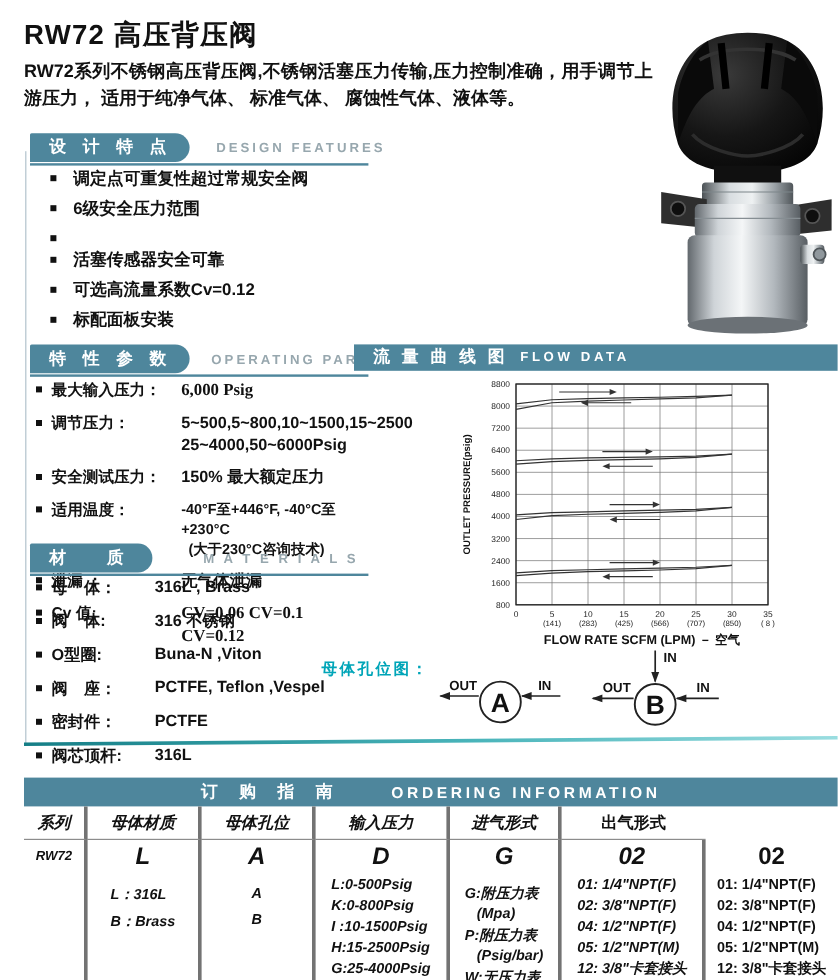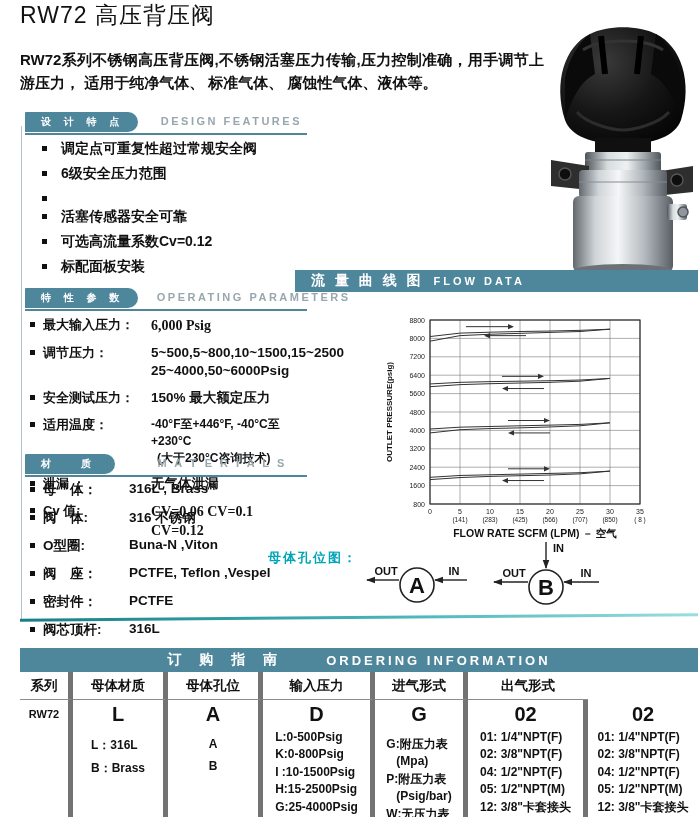--- a/index.html
+++ b/index.html
@@ -1,57 +1,57 @@
 <!DOCTYPE html>
 <html><head>
 <meta charset="utf-8">
 <style>
   html,body{margin:0;padding:0;}
   body{width:700px;height:817px;background:#fff;position:relative;overflow:hidden;
        font-family:"Liberation Sans","DejaVu Sans",sans-serif;color:#111;}
   .abs{position:absolute;}
   
-  .page-title{left:20px;top:0;font-size:23px;font-weight:normal;letter-spacing:1px;}
+  .page-title{left:20px;top:14px;font-size:23px;font-weight:bold;letter-spacing:1px;}
   .page-desc{left:20px;top:48px;width:524px;font-size:15px;font-weight:bold;line-height:1.55;text-align:justify;}
   
-  .sec-tab{background:#4e869c;color:#fff;font-weight:bold;font-size:10px;letter-spacing:5px;
+  .sec-tab{background:#4e869c;color:#fff;font-weight:bold;font-size:14px;letter-spacing:5px;
            padding:3px 14px 3px 16px;border-radius:2px 18px 18px 0;display:inline-block;white-space:nowrap;}
   .sec-en{color:#97a7ae;font-size:11px;font-weight:bold;letter-spacing:2.5px;white-space:nowrap;}
   .sec-line{height:2px;background:#4e869c;}
   .vline{width:1px;background:#b2c3cd;}
   
   .sq{width:5px;height:5px;background:#111;display:inline-block;flex:0 0 5px;margin-top:6px;}
   .blist{left:42px;top:140px;}
   .blist .brow{display:flex;gap:14px;margin-bottom:7px;font-size:14px;font-weight:bold;}
   .prow{display:flex;gap:8px;margin-bottom:8px;}
   .plabel{font-size:13px;font-weight:bold;width:100px;flex:0 0 100px;}
   .pval{font-size:13.5px;font-weight:bold;line-height:1.4;}
   .serif{font-family:"Liberation Serif","DejaVu Serif",serif;font-size:14px;}
   .mrow{display:flex;gap:8px;margin-bottom:10px;}
   .mlabel{font-size:13.5px;font-weight:bold;width:78px;flex:0 0 78px;white-space:pre;}
   .mval{font-size:13.5px;font-weight:bold;text-align:right;}
   
-  .flow-bar{left:295px;top:270px;width:403px;height:22px;background:#4e869c;color:#fff;
+  .flow-bar{left:295px;top:287px;width:403px;height:22px;background:#4e869c;color:#fff;
             display:flex;align-items:center;gap:10px;padding-left:16px;box-sizing:border-box;}
   .flow-bar .zh{font-weight:bold;font-size:14px;letter-spacing:3px;}
   .flow-bar .en{font-weight:bold;font-size:11px;letter-spacing:3px;}
   
   .hole-label{left:268px;top:549px;color:#00a5b8;font-weight:bold;font-size:13px;letter-spacing:2px;}
   
   .swoosh{left:20px;top:616px;width:678px;height:3px;
           background:linear-gradient(90deg,#157e86,#49b4ba 55%,#9adde0);transform:rotate(-0.45deg);}
   
   .order{left:20px;top:648px;width:678px;}
   .order-bar{background:#4e869c;color:#fff;height:24px;display:flex;align-items:center;justify-content:center;gap:42px;}
   .order-bar .zh{font-size:14px;font-weight:bold;letter-spacing:7px;}
   .order-bar .en{font-size:13px;font-weight:bold;letter-spacing:3px;}
   .order-grid{display:grid;grid-template-columns:53px 95px 95px 112px 93px 120px 110px;}
   .oh{font-size:13.5px;font-weight:bold;text-align:center;padding:5px 0 4px;border-bottom:1.5px solid #8c8c8c;}
   .oc{display:flex;flex-direction:column;align-items:center;height:117px;box-sizing:border-box;padding-top:2px;}
-  .bline{border-right:5px solid #737373;}
+  .bline{border-right:3px solid #737373;font-style:italic;}
   .code{font-size:20px;font-weight:bold;line-height:1.2;}
   .code-sm{font-size:11px;font-weight:bold;margin-top:6px;}
   .det{font-size:12px;font-weight:bold;line-height:1.45;text-align:left;}
   .det.center{text-align:center;line-height:1.8;}
   .ind{padding-left:10px;}
   svg text{font-family:"Liberation Sans","DejaVu Sans",sans-serif;}
 </style>
 </head>
 <body>
 

